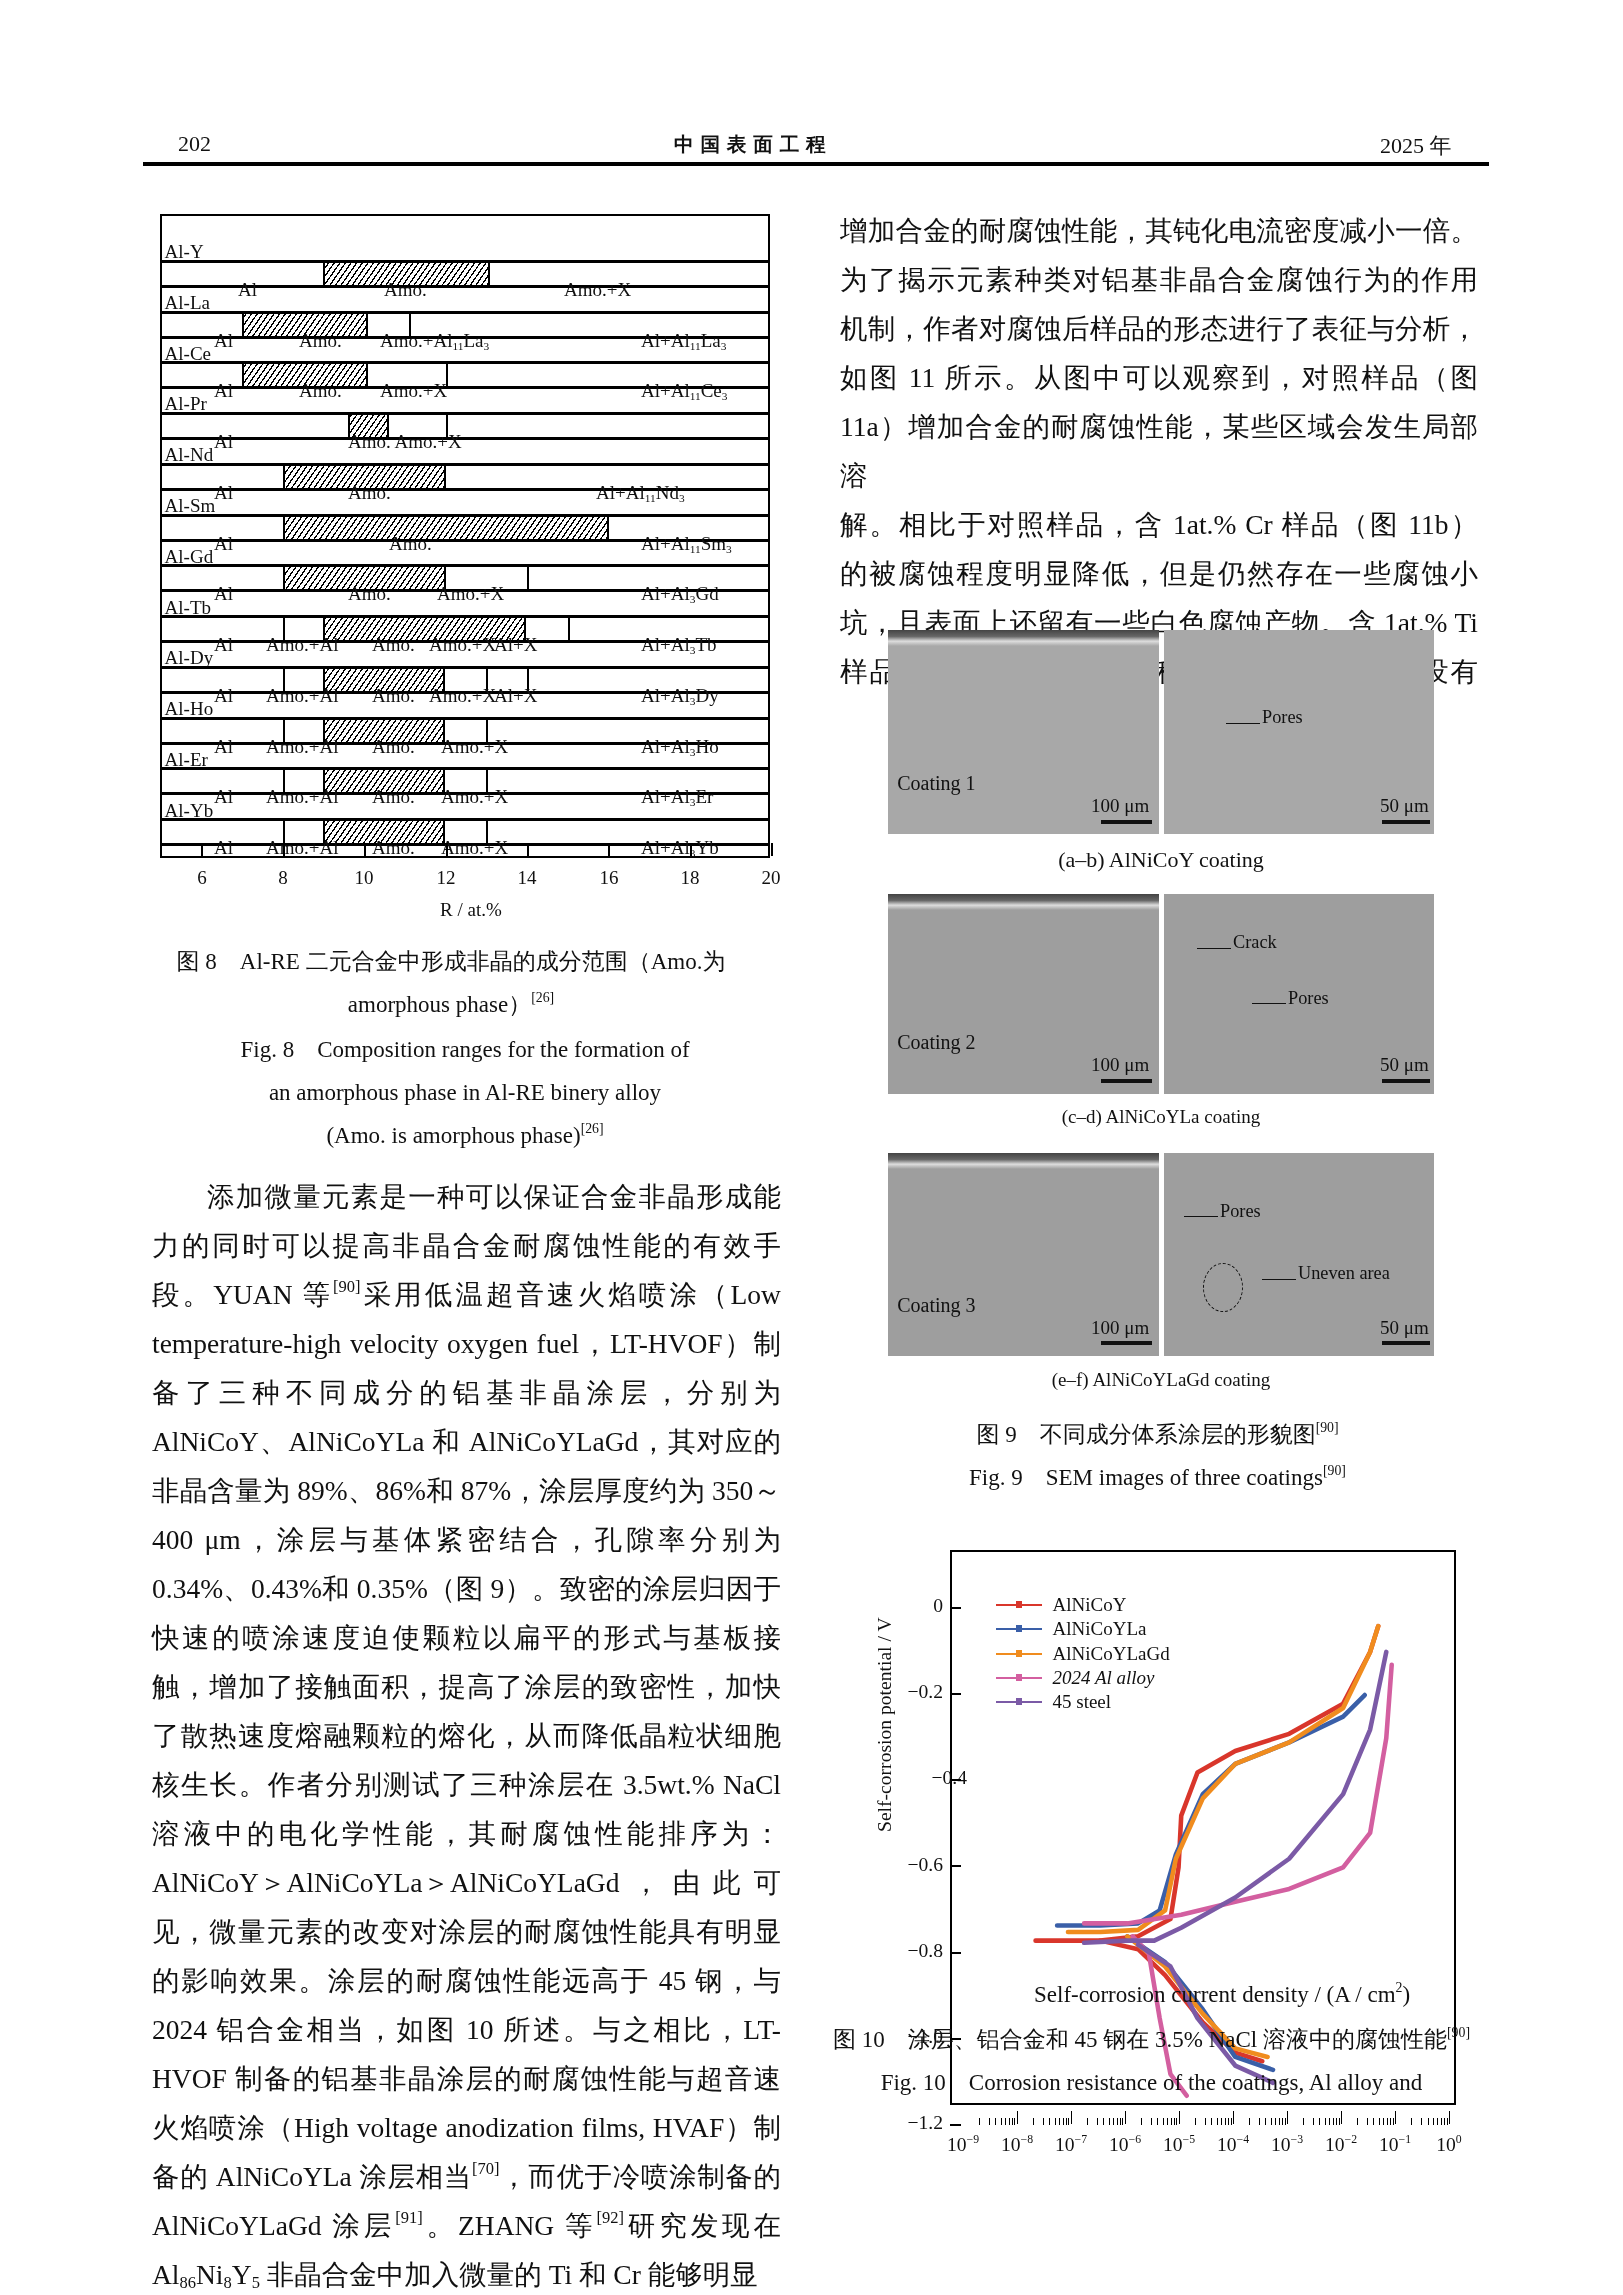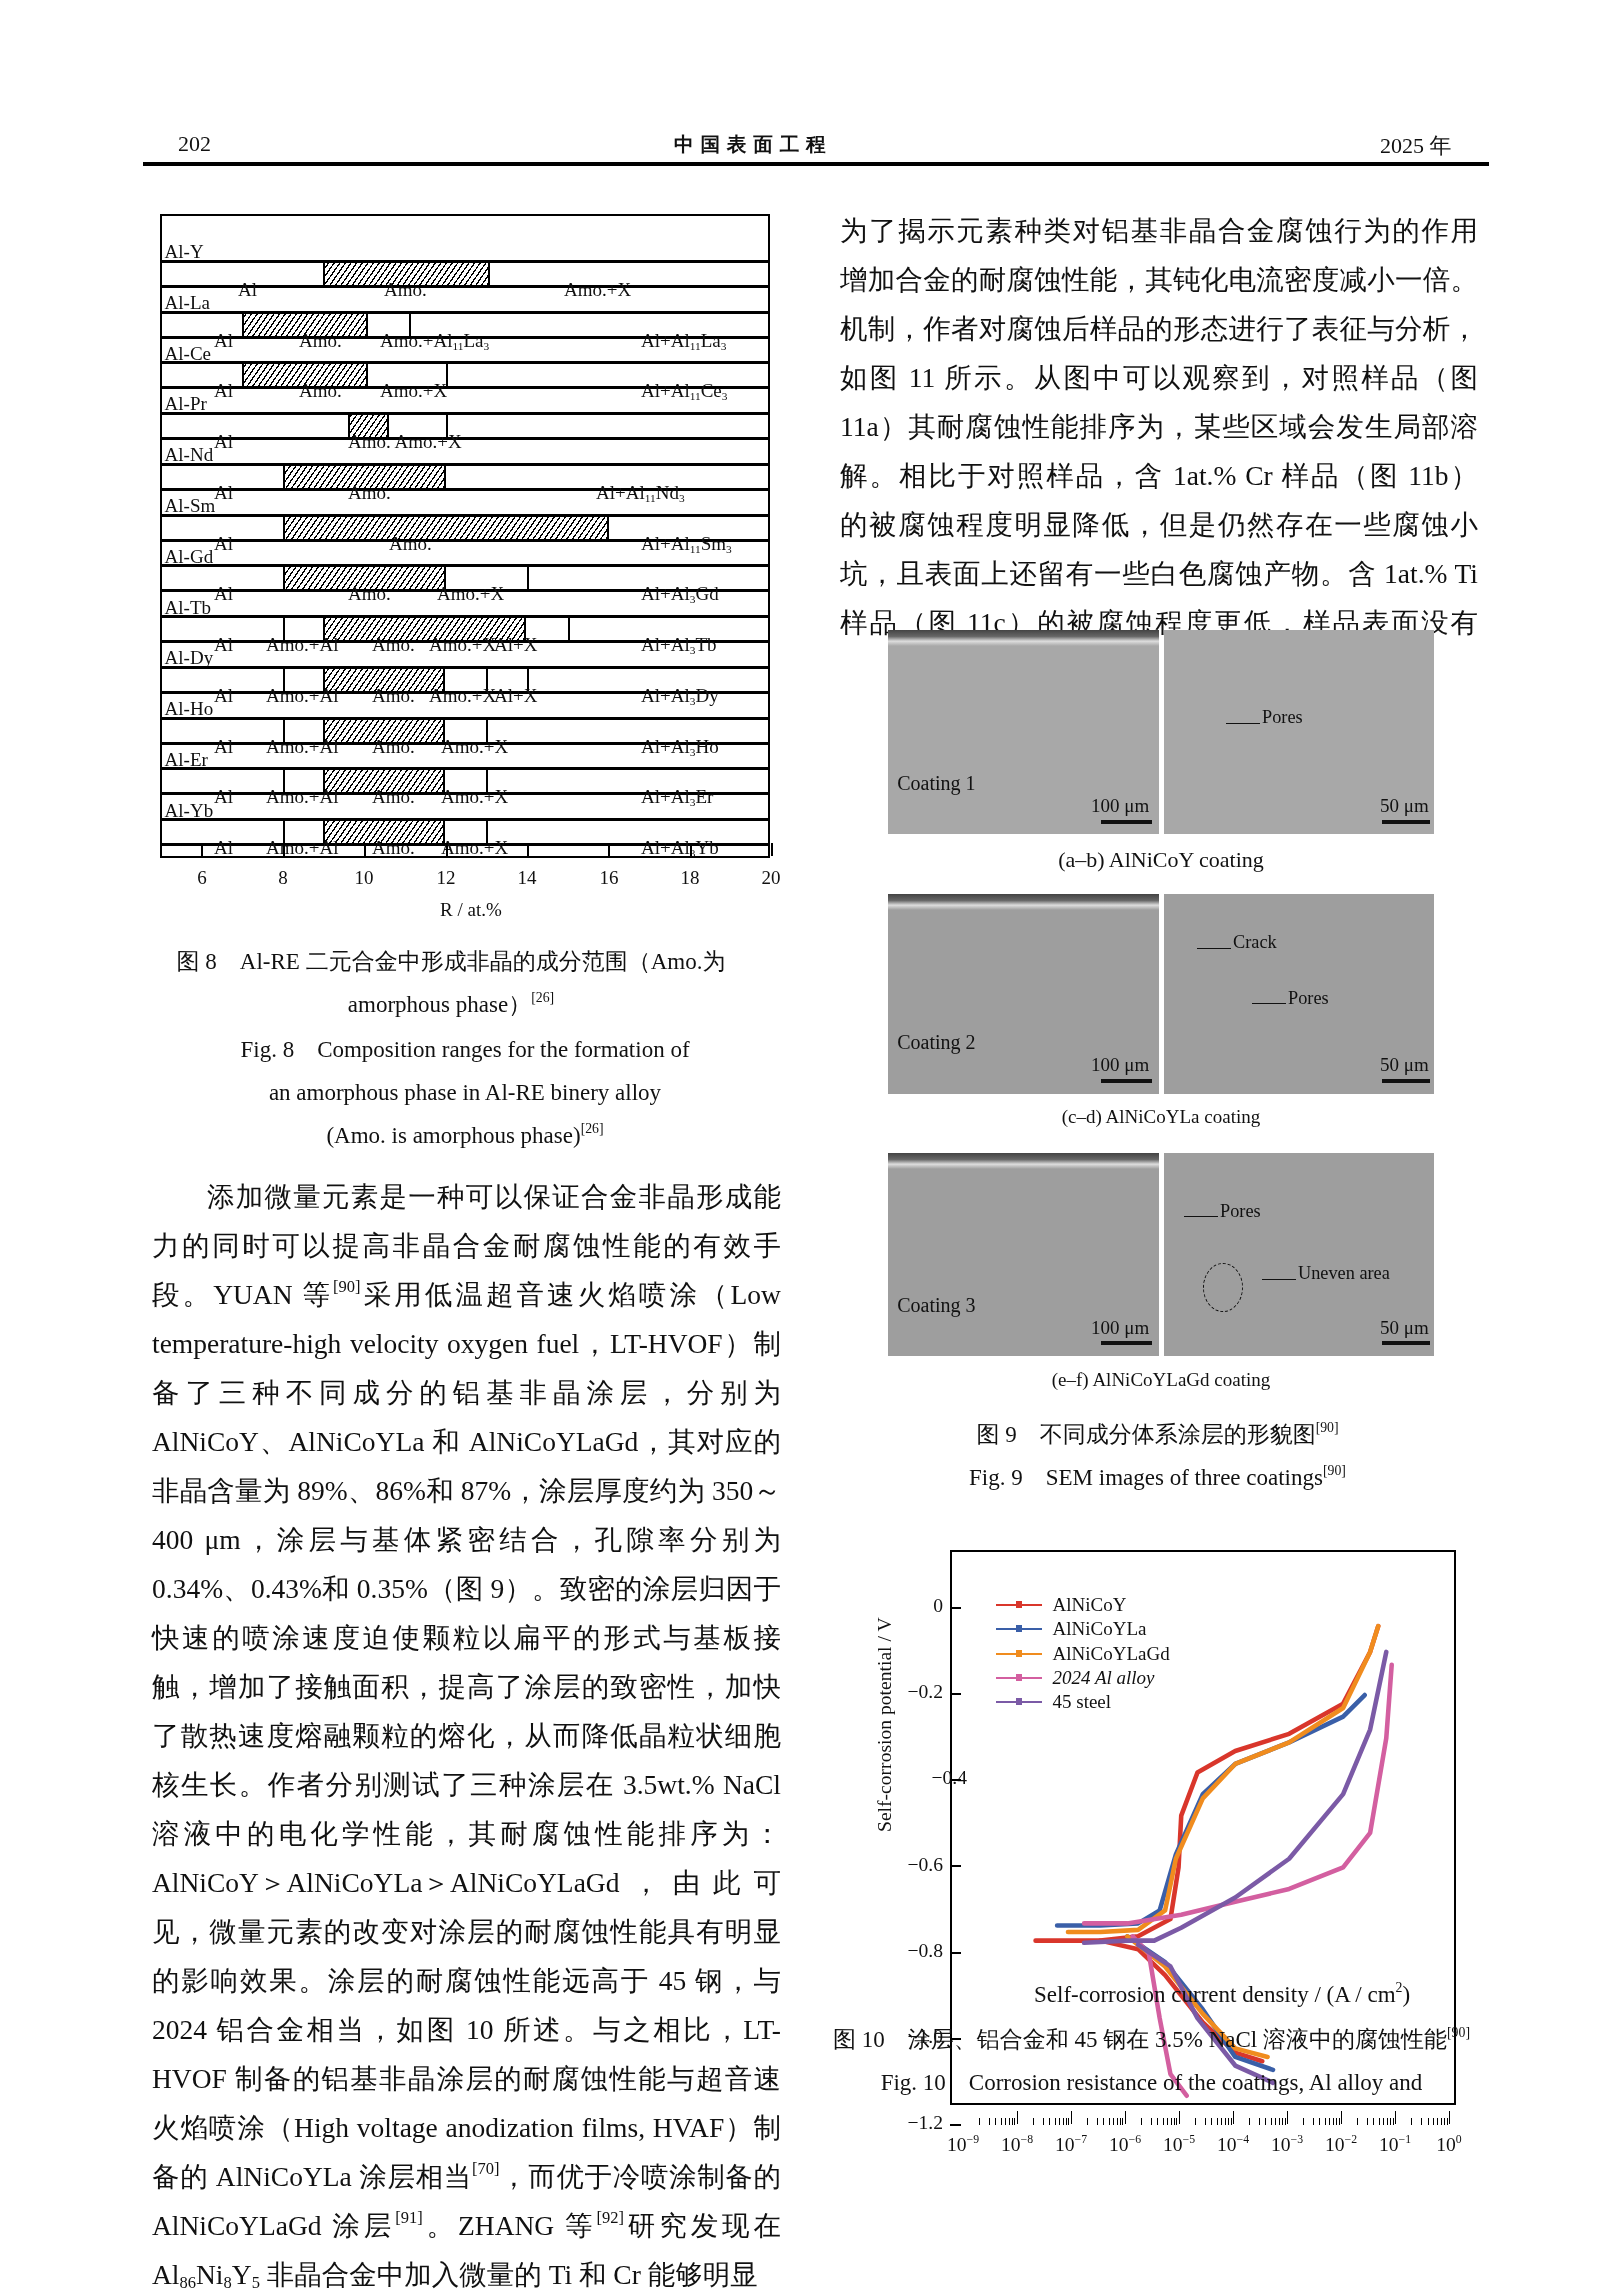--- a/index.html
+++ b/index.html
@@ -178,25 +178,25 @@
   <div>Fig. 8　Composition ranges for the formation of</div>
   <div>an amorphous phase in Al-RE binery alloy</div>
   <div><span>(Amo. is amorphous phase)</span><sup>[26]</sup></div>
 </div>
 
 <div class="col" style="left:152px;top:1172px;width:629px;">
   <p class="indent"><span>添加微量元素是一种可以保证合金非晶形成能力的同时可以提高非晶合金耐腐蚀性能的有效手段。YUAN 等</span><sup>[90]</sup><span>采用低温超音速火焰喷涂（Low temperature-high velocity oxygen fuel，LT-HVOF）制备了三种不同成分的铝基非晶涂层，分别为 AlNiCoY、AlNiCoYLa 和 AlNiCoYLaGd，其对应的非晶含量为 89%、86%和 87%，涂层厚度约为 350～400 μm，涂层与基体紧密结合，孔隙率分别为 0.34%、0.43%和 0.35%（图 9）。致密的涂层归因于快速的喷涂速度迫使颗粒以扁平的形式与基板接触，增加了接触面积，提高了涂层的致密性，加快了散热速度熔融颗粒的熔化，从而降低晶粒状细胞核生长。作者分别测试了三种涂层在 3.5wt.% NaCl 溶液中的电化学性能，其耐腐蚀性能排序为：AlNiCoY＞AlNiCoYLa＞AlNiCoYLaGd，由此可见，微量元素的改变对涂层的耐腐蚀性能具有明显的影响效果。涂层的耐腐蚀性能远高于 45 钢，与 2024 铝合金相当，如图 10 所述。与之相比，LT-HVOF 制备的铝基非晶涂层的耐腐蚀性能与超音速火焰喷涂（High voltage anodization films, HVAF）制备的 AlNiCoYLa 涂层相当</span><sup>[70]</sup><span>，而优于冷喷涂制备的 AlNiCoYLaGd 涂层</span><sup>[91]</sup><span>。ZHANG 等</span><sup>[92]</sup><span>研究发现在 Al</span><sub>86</sub><span>Ni</span><sub>8</sub><span>Y</span><sub>5</sub><span> 非晶合金中加入微量的 Ti 和 Cr 能够明显</span></p>
 </div>
 
 <div class="col" id="right-top" style="left:840px;top:206px;width:638px;">
+    <div style="text-align-last: justify;">增加合金的耐腐蚀性能，其钝化电流密度减小一倍。</div>
     <div style="text-align-last: justify;">为了揭示元素种类对铝基非晶合金腐蚀行为的作用</div>
-    <div style="text-align-last: justify;">增加合金的耐腐蚀性能，其钝化电流密度减小一倍。</div>
     <div style="text-align-last: justify;">机制，作者对腐蚀后样品的形态进行了表征与分析，</div>
     <div style="text-align-last: justify;">如图 11 所示。从图中可以观察到，对照样品（图</div>
-    <div style="text-align-last: justify;">11a）其耐腐蚀性能排序为，某些区域会发生局部溶</div>
+    <div style="text-align-last: justify;">11a）增加合金的耐腐蚀性能，某些区域会发生局部溶</div>
     <div style="text-align-last: justify;">解。相比于对照样品，含 1at.% Cr 样品（图 11b）</div>
     <div style="text-align-last: justify;">的被腐蚀程度明显降低，但是仍然存在一些腐蚀小</div>
     <div style="text-align-last: justify;">坑，且表面上还留有一些白色腐蚀产物。含 1at.% Ti</div>
     <div style="text-align-last: justify;">样品（图 11c）的被腐蚀程度更低，样品表面没有</div>
   </div>
 
 <div id="fig9">
     <div class="sem light" style="left: 888px; top: 630px; width: 271px; height: 204px;">
       <div class="sem-edge"></div>
       <div class="sem-txt" style="left: 9.2px; top: 142px;">Coating 1</div>

